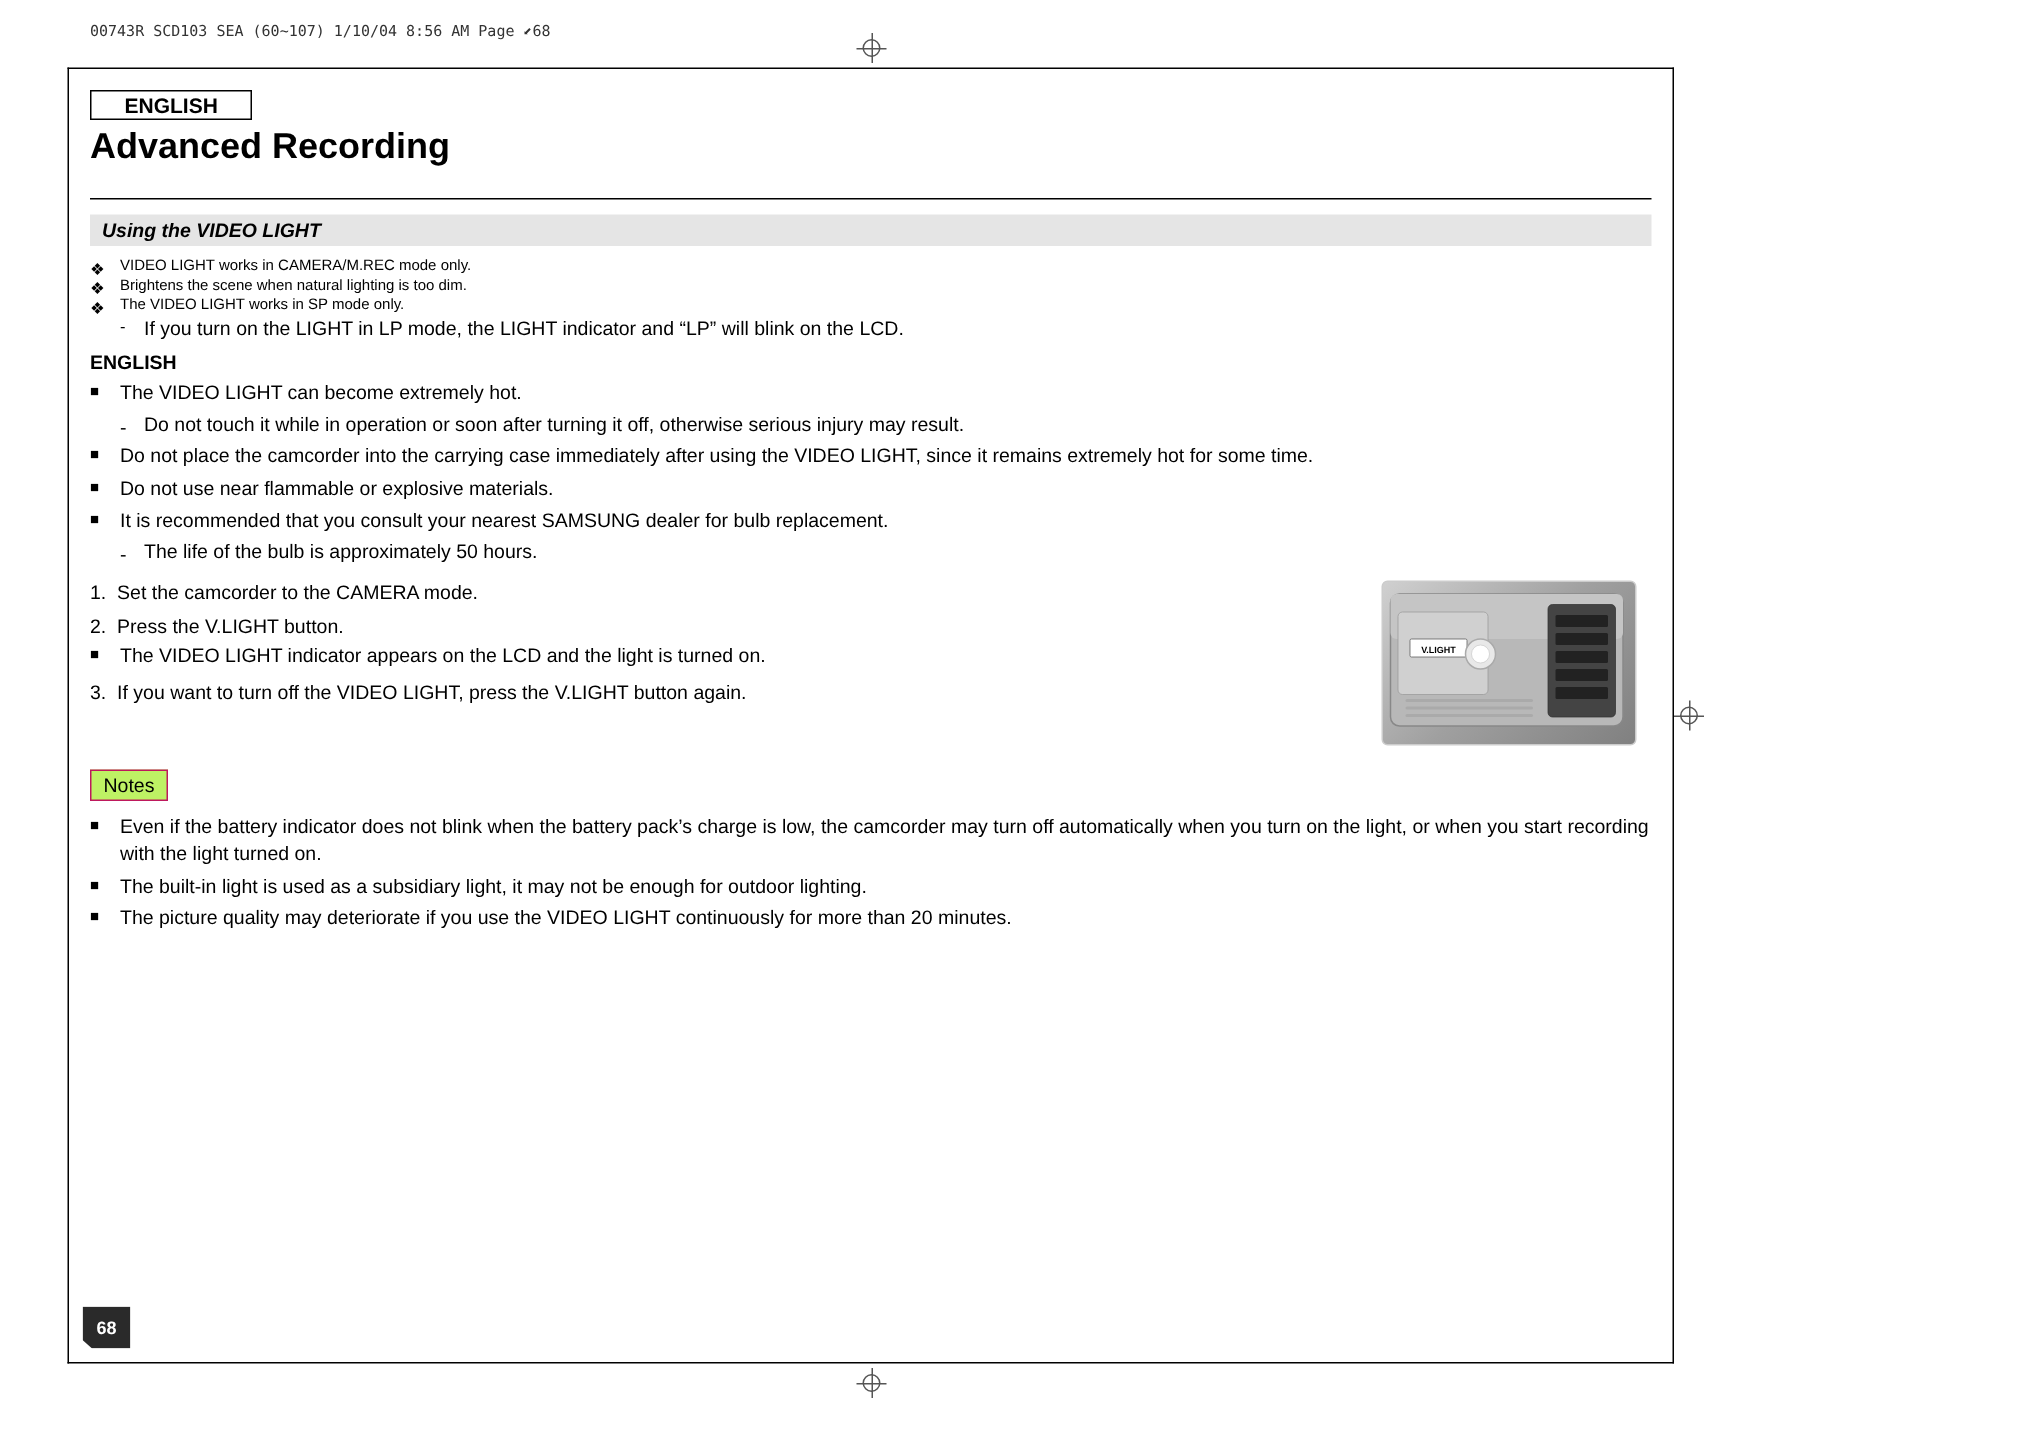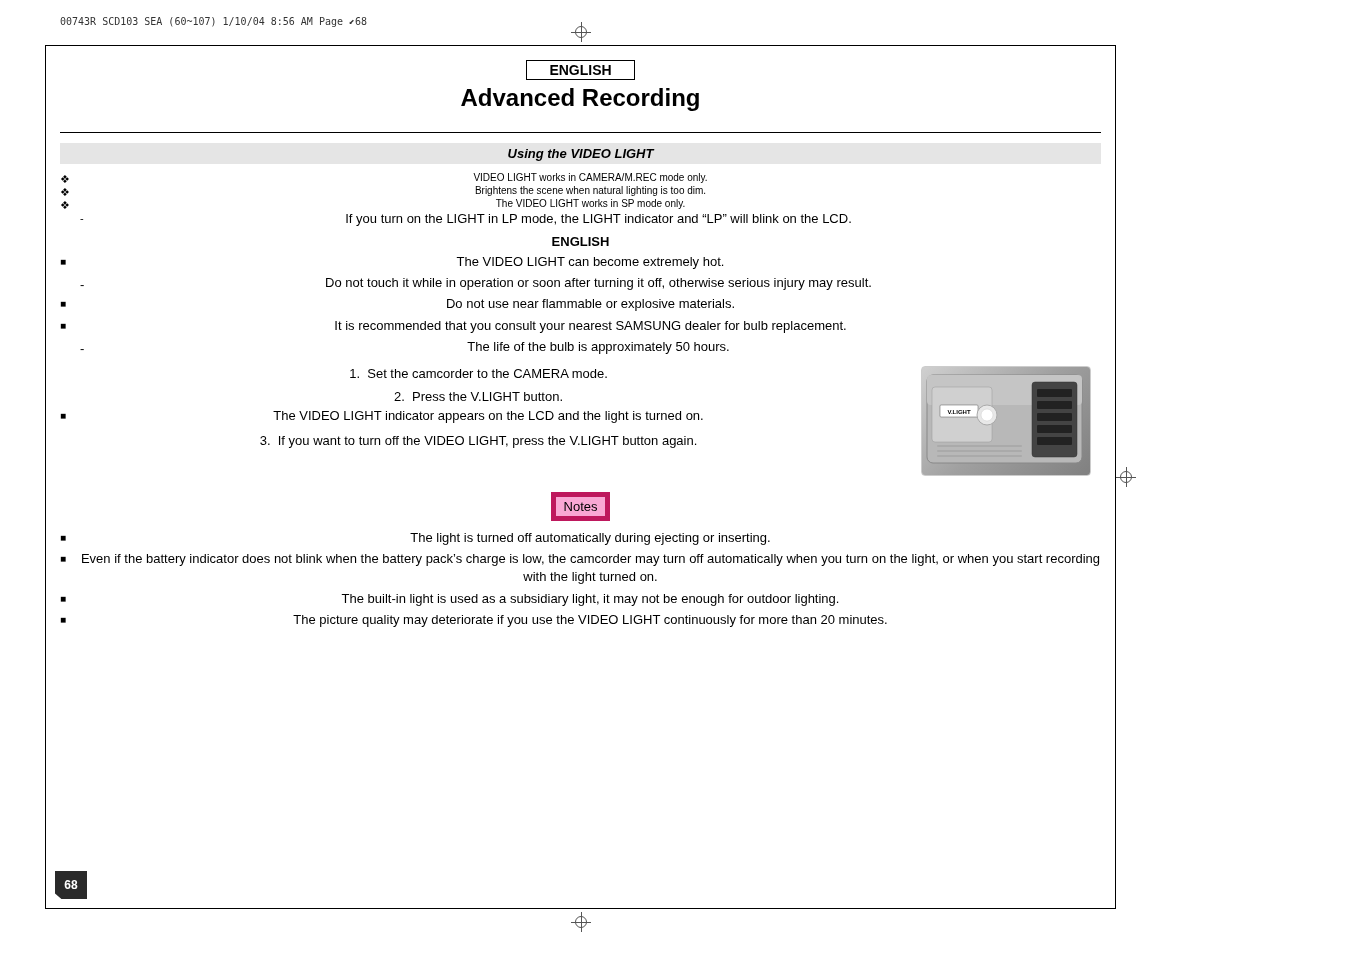--- a/index.html
+++ b/index.html
@@ -12,21 +12,20 @@
       color: #000;
       position: relative;
       overflow: hidden;
     }
 
     .page {
       width: 1161px;
       height: 954px;
       position: relative;
       background: #fff;
-      text-align: center;
     }
 
     .crosshair {
       position: absolute;
       width: 20px;
       height: 20px;
     }
     .crosshair::before {
       content: '';
       position: absolute;
@@ -183,27 +182,27 @@
       height: 110px;
       border: 1px solid #ccc;
       position: relative;
       overflow: hidden;
       background: linear-gradient(135deg, #d0d0d0 0%, #a0a0a0 50%, #808080 100%);
       border-radius: 4px;
     }
 
     
     .notes-box {
-      border: 5px solid #be185d;
+      border: 1px solid #be185d;
       display: inline-block;
       padding: 2px 8px;
       margin-bottom: 8px;
       margin-top: 4px;
       font-size: 13px;
-      background: #f9a8d4;
+      background: #bef264;
     }
 
     
     .page-number-badge {
       position: absolute;
       bottom: 55px;
       left: 55px;
       width: 32px;
       height: 28px;
       background: #2a2a2a;
@@ -286,20 +285,21 @@
       <li>Brightens the scene when natural lighting is too dim.</li>
       <li>The VIDEO LIGHT works in SP mode only.</li>
       <li class="sub">If you turn on the LIGHT in LP mode, the LIGHT indicator and “LP” will blink on the LCD.</li>
     </ul>
 
     
     <div class="danger-title">ENGLISH</div>
     <ul class="sq-list">
       <li>The VIDEO LIGHT can become extremely hot.</li>
       <li class="sub">Do not touch it while in operation or soon after turning it off, otherwise serious injury may result.</li>
+      <li>Do not place the camcorder into the carrying case immediately after using the VIDEO LIGHT, since it remains extremely hot for some time.</li>
       <li>Do not use near flammable or explosive materials.</li>
       <li>It is recommended that you consult your nearest SAMSUNG dealer for bulb replacement.</li>
       <li class="sub">The life of the bulb is approximately 50 hours.</li>
     </ul>
 
     
     <div class="steps-with-image">
       <div class="steps-left">
 
         <div class="step">
@@ -352,21 +352,20 @@
             <rect x="15" y="88" width="85" height="2" rx="1" fill="#aaa"></rect>
           </svg>
         </div>
       </div>
     </div>
 
     
     <div style="margin-top: 12px;">
       <div class="notes-box">Notes</div>
       <ul class="sq-list">
-        <li>The light is turned off automatically during ejecting or inserting.</li>
         <li>Even if the battery indicator does not blink when the battery pack’s charge is low, the camcorder may turn off automatically when you turn on the light, or when you start recording with the light turned on.</li>
         <li>The built-in light is used as a subsidiary light, it may not be enough for outdoor lighting.</li>
         <li>The picture quality may deteriorate if you use the VIDEO LIGHT continuously for more than 20 minutes.</li>
       </ul>
     </div>
 
   </div>
 
   <div class="page-number-badge">
     <span>68</span>

